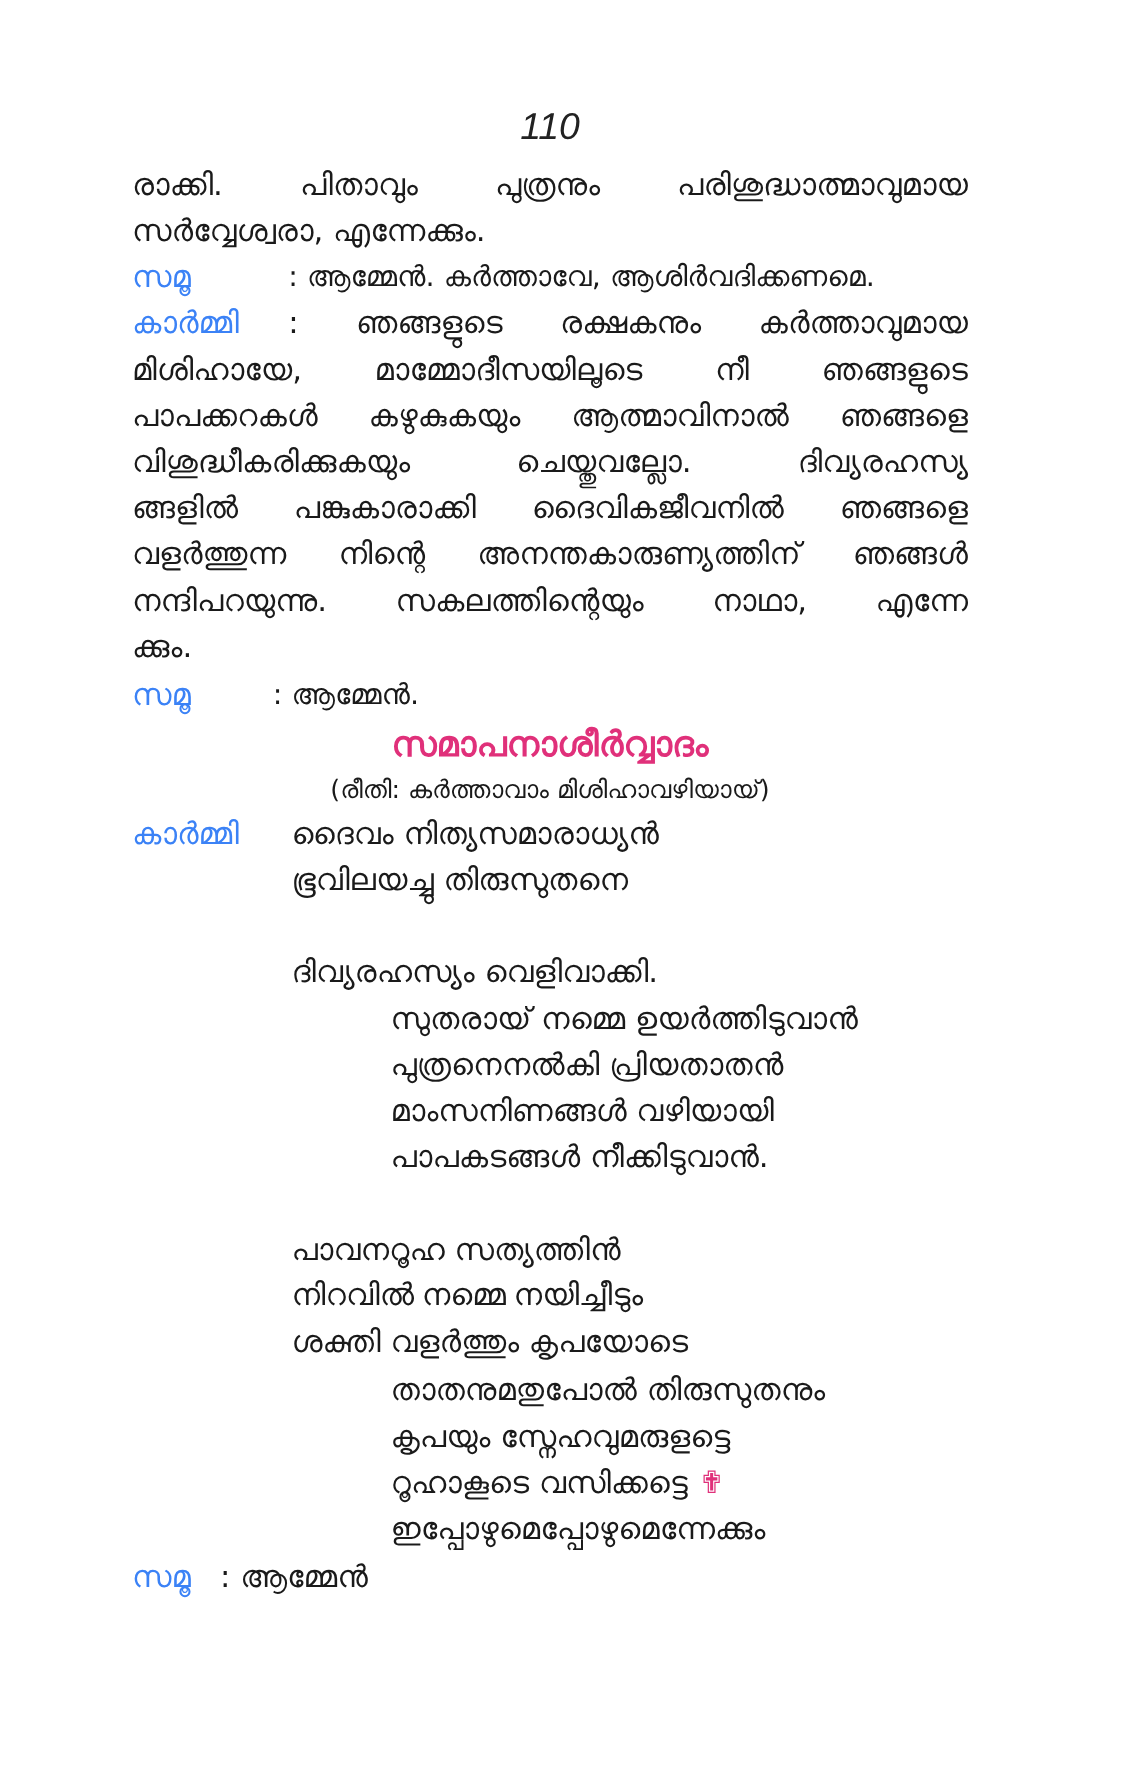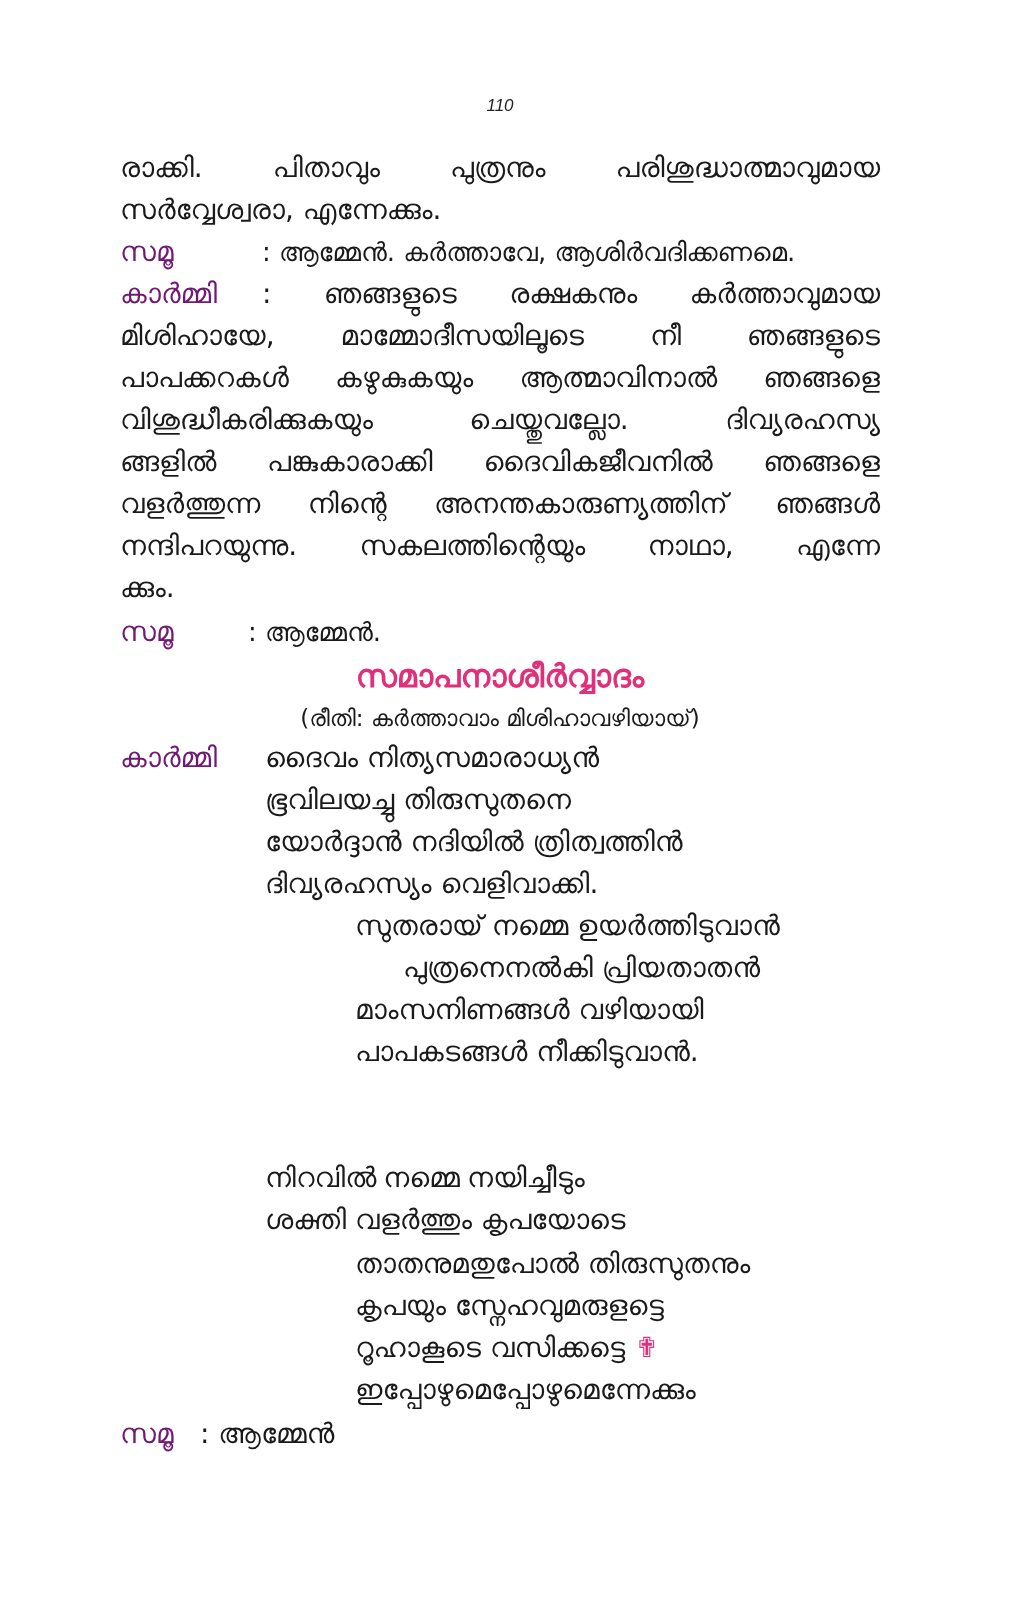--- a/index.html
+++ b/index.html
@@ -22,42 +22,42 @@
       height: 1606px;
     }
     .page-number {
       position: absolute;
       top: 96px;
       left: 0;
       width: 1000px;
       text-align: center;
       font-family: "Liberation Sans", sans-serif;
       font-style: italic;
-      font-size: 17px;
+      font-size: 34px;
       color: #222;
     }
     .line {
       position: absolute;
       font-size: 28px;
       line-height: 40px;
       white-space: nowrap;
     }
     .justify {
       left: 120px;
       width: 760px;
       text-align: justify;
       text-align-last: justify;
     }
     .plain { left: 120px; }
     .sp-label {
       position: absolute;
       left: 120px;
       font-size: 28px;
       line-height: 40px;
-      color: #701a75;
+      color: #3b82f6;
     }
     .colon-text {
       position: absolute;
       font-size: 28px;
       line-height: 40px;
       white-space: nowrap;
     }
     .heading {
       position: absolute;
       left: 0;
@@ -117,28 +117,28 @@
   <div class="sp-label" style="top:612px;">സമൂ</div>
   <div class="colon-text" style="top:612px; left:248px; font-size:26px;">: ആമ്മേൻ.</div>
 
   <div class="heading" style="top:656px;">സമാപനാശീർവ്വാദം</div>
   <div class="subheading" style="top:700px;">(രീതി: കർത്താവാം മിശിഹാവഴിയായ്)</div>
 
   <div class="sp-label" style="top:738px;">കാർമ്മി</div>
 
   <div class="verse v1" style="top:738px;">ദൈവം നിത്യസമാരാധ്യൻ</div>
   <div class="verse v1" style="top:780px;">ഭൂവിലയച്ചു തിരുസുതനെ</div>
-  <div class="verse v1" style="top:822px;">യോർദ്ദാൻ നദിയിൽ ത്രിത്വത്തിൻ</div>
   <div class="verse v1" style="top:864px;">ദിവ്യരഹസ്യം വെളിവാക്കി.</div>
 
   <div class="verse v2" style="top:906px;">സുതരായ് നമ്മെ ഉയർത്തിടുവാൻ</div>
-  <div class="verse v2" style="top:948px;margin-left:48px;">പുത്രനെനൽകി പ്രിയതാതൻ</div>
+  <div class="verse v2" style="top:948px;">പുത്രനെനൽകി പ്രിയതാതൻ</div>
   <div class="verse v2" style="top:990px;">മാംസനിണങ്ങൾ വഴിയായി</div>
   <div class="verse v2" style="top:1032px;">പാപകടങ്ങൾ നീക്കിടുവാൻ.</div>
 
+  <div class="verse v1" style="top:1116px;">പാവനറൂഹ സത്യത്തിൻ</div>
   <div class="verse v1" style="top:1158px;font-family:Liberation Serif, serif;">നിറവിൽ നമ്മെ നയിച്ചീടും</div>
   <div class="verse v1" style="top:1200px;">ശക്തി വളർത്തും കൃപയോടെ</div>
 
   <div class="verse v2" style="top:1244px;">താതനുമതുപോൽ തിരുസുതനും</div>
   <div class="verse v2" style="top:1286px;">കൃപയും സ്നേഹവുമരുളട്ടെ</div>
   <div class="verse v2" style="top:1328px;">
     <span>റൂഹാകൂടെ വസിക്കട്ടെ</span><span class="cross">✟</span>
   </div>
   <div class="verse v2" style="top:1370px;">ഇപ്പോഴുമെപ്പോഴുമെന്നേക്കും</div>
 

